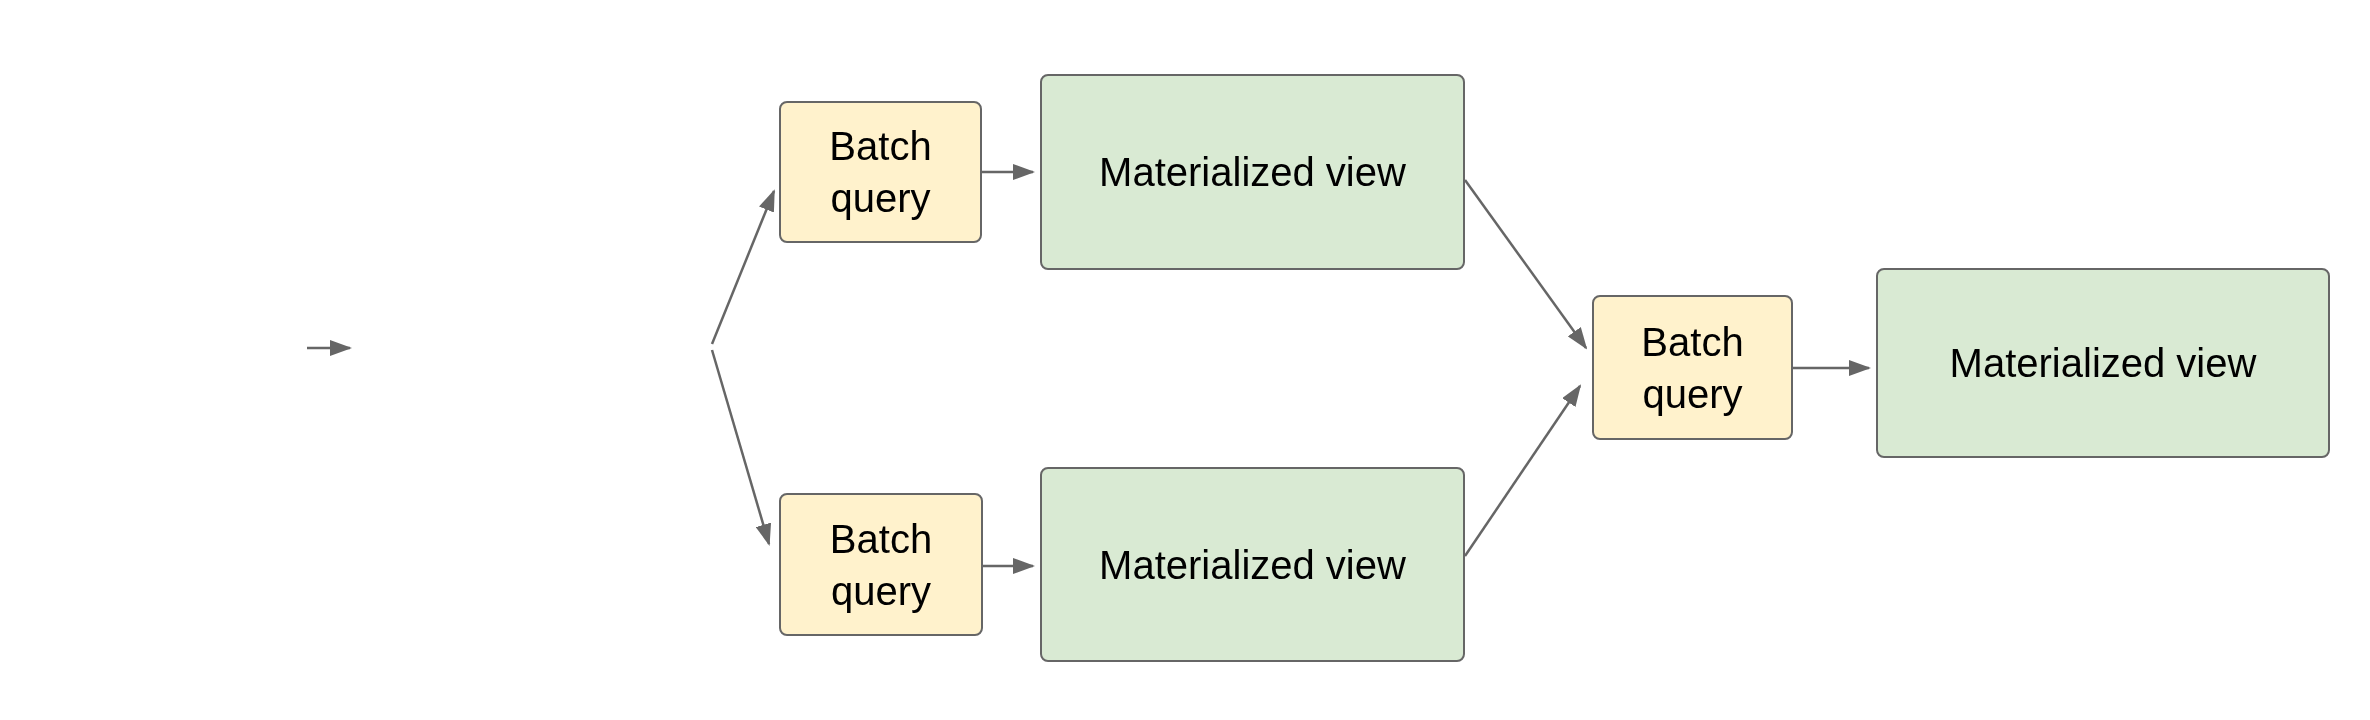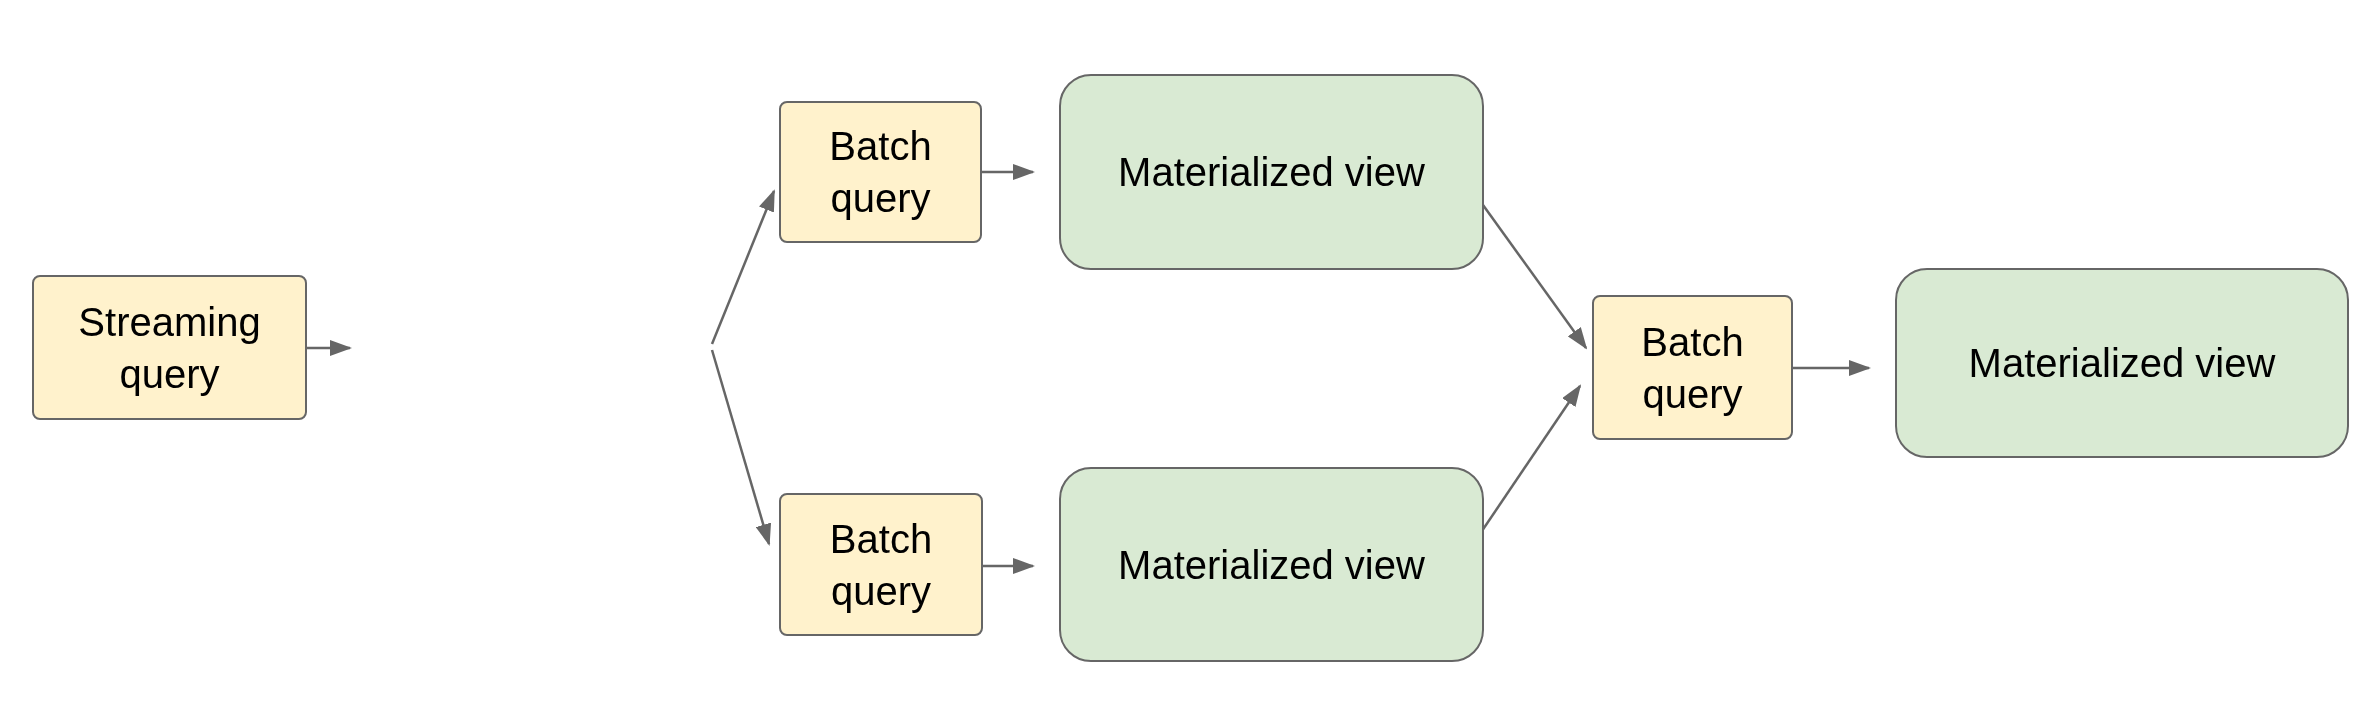--- a/index.html
+++ b/index.html
@@ -39,22 +39,21 @@
     font-size: 40px;
     line-height: 1.3;
     padding: 0 18px;
   }
   .node.query {
     background: var(--query-fill);
     border-radius: 8px;
   }
   .node.green {
     background: var(--table-fill);
-    border-radius: 32px;
-    margin-left: 19px;
+    border-radius: 8px;
   }
   
   #n-streaming-query      { left: 32px;   top: 275px; width: 275px; height: 145px; }
   #n-table                { left: 357px;  top: 250px; width: 355px; height: 195px; }
   #n-batch-query-top      { left: 779px;  top: 101px; width: 203px; height: 142px; }
   #n-materialized-view-top{ left: 1040px; top: 74px;  width: 425px; height: 196px; }
   #n-batch-query-bottom   { left: 779px;  top: 493px; width: 204px; height: 143px; }
   #n-materialized-view-bottom { left: 1040px; top: 467px; width: 425px; height: 195px; }
   #n-batch-query-right    { left: 1592px; top: 295px; width: 201px; height: 145px; }
   #n-materialized-view-right  { left: 1876px; top: 268px; width: 454px; height: 190px; }
@@ -79,23 +78,20 @@
     <path class="edge-line" d="M307,348 L350,348" marker-end="url(#arrowhead)"></path>
     <path class="edge-line" d="M712,344 L774,191" marker-end="url(#arrowhead)"></path>
     <path class="edge-line" d="M712,350 L769,544" marker-end="url(#arrowhead)"></path>
     <path class="edge-line" d="M982,172 L1033,172" marker-end="url(#arrowhead)"></path>
     <path class="edge-line" d="M983,566 L1033,566" marker-end="url(#arrowhead)"></path>
     <path class="edge-line" d="M1465,180 L1586,348" marker-end="url(#arrowhead)"></path>
     <path class="edge-line" d="M1465,556 L1580,386" marker-end="url(#arrowhead)"></path>
     <path class="edge-line" d="M1793,368 L1869,368" marker-end="url(#arrowhead)"></path>
   </svg>
 
-  <div class="node query" id="n-streaming-query">
-    <span>Streaming query</span>
-  </div>
 
 
   <div class="node query" id="n-batch-query-top">
     <span>Batch query</span>
   </div>
 
   <div class="node green" id="n-materialized-view-top">
     <span>Materialized view</span>
   </div>
 

